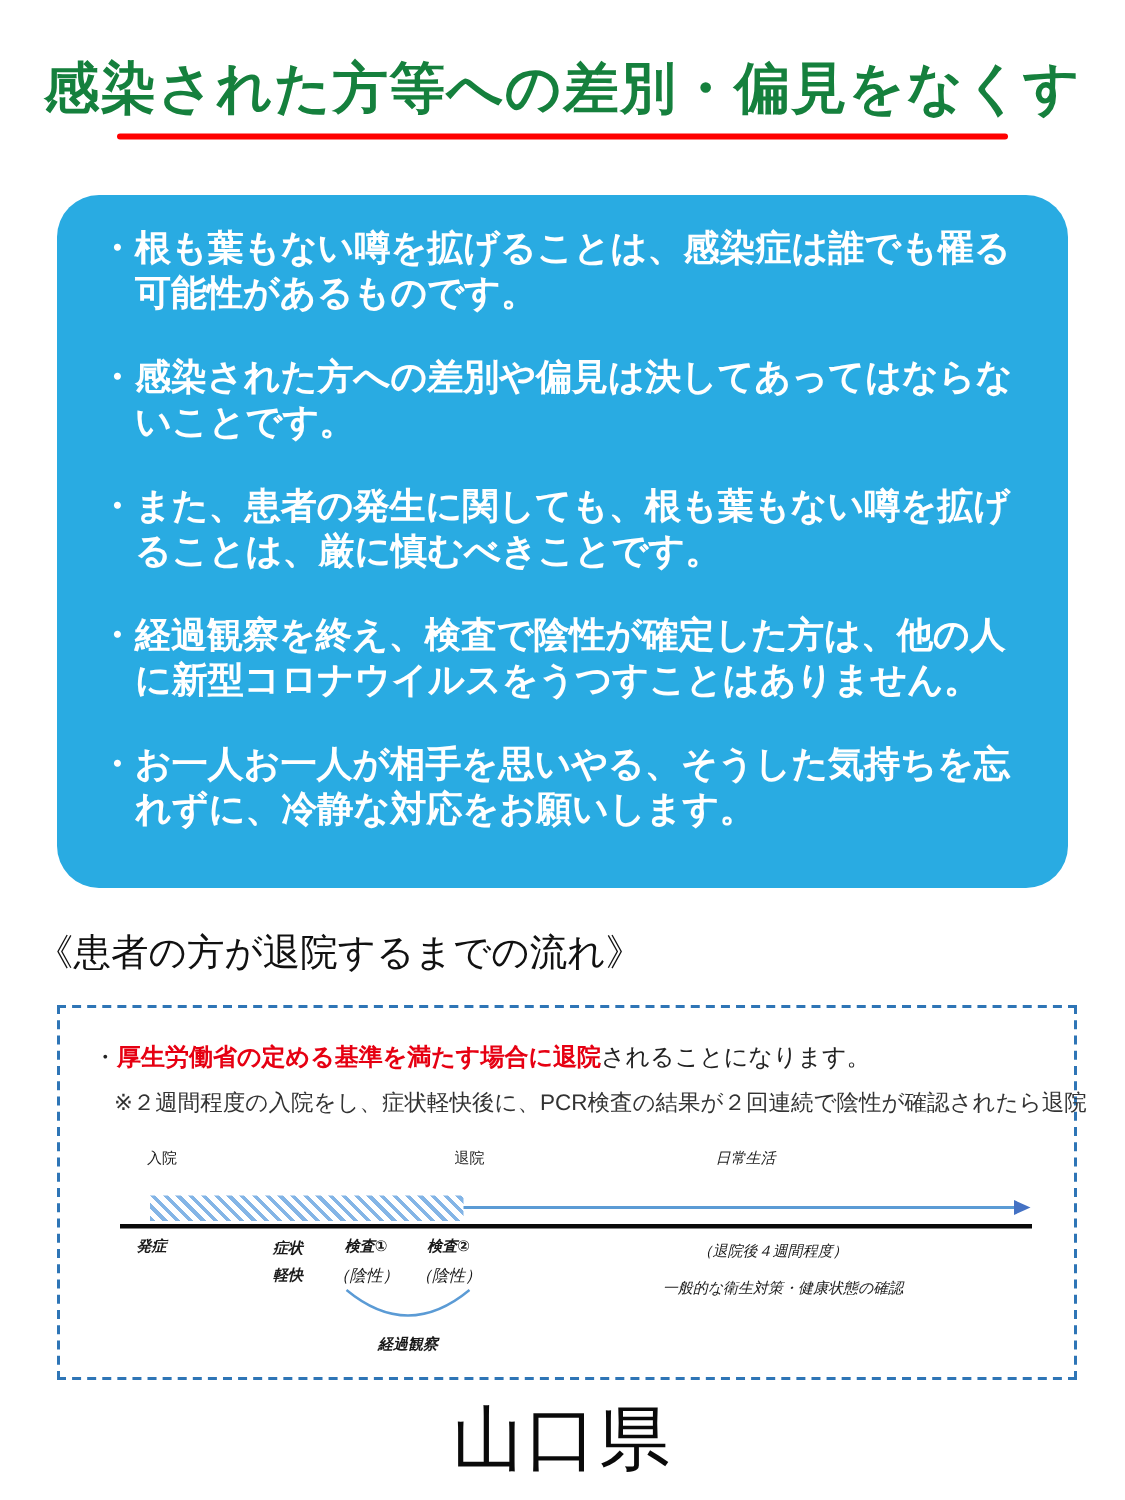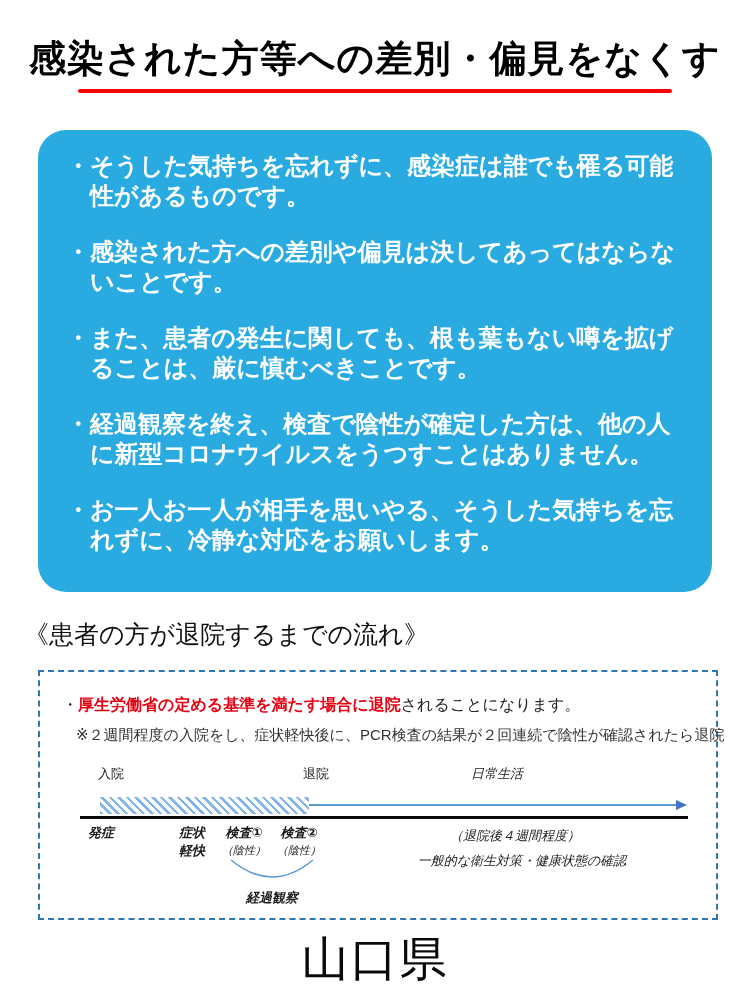--- a/index.html
+++ b/index.html
@@ -3,21 +3,21 @@
 <meta charset="utf-8">
 <style>
   html,body{margin:0;padding:0;background:#fff;}
   #poster{
     position:relative;width:750px;height:1000px;background:#ffffff;overflow:hidden;
     font-family:"Liberation Sans","DejaVu Sans",sans-serif;
   }
   
   .page-title{
     position:absolute;top:34px;left:0;width:750px;text-align:center;
-    font-size:37px;font-weight:bold;color:#000000;letter-spacing:1px;white-space:nowrap;
+    font-size:37px;font-weight:bold;color:#15803d;letter-spacing:1px;white-space:nowrap;
   }
   .title-underline{
     position:absolute;top:89px;left:78px;width:594px;height:4px;
     background:#ff0000;border-radius:2px;
   }
   
   .notice-box{
     position:absolute;top:130px;left:38px;width:674px;height:462px;
     background:#29abe2;border-radius:28px;box-sizing:border-box;
     padding:21px 18px 0 28px;
@@ -39,21 +39,21 @@
     box-sizing:border-box;border:2px dashed #2e75b6;background:#ffffff;
   }
   .lead-line{
     position:absolute;top:23px;left:22px;font-size:16px;color:#222222;white-space:nowrap;
   }
   .lead-red{color:#e60012;font-weight:bold;}
   .note-line{
     position:absolute;top:54px;left:36px;font-size:15px;color:#333333;white-space:nowrap;
   }
   
-  .tl-label{position:absolute;font-size:13px;color:#1a1a1a;white-space:nowrap;}
+  .tl-label{position:absolute;font-size:10px;color:#1a1a1a;white-space:nowrap;}
   .tl-center{transform:translateX(-50%);text-align:center;font-style:italic;}
   .tl-bold{font-weight:bold;}
   .phase-in{top:93px;left:58px;}
   .phase-out{top:93px;left:263px;}
   .phase-daily{top:93px;left:457px;}
   .hatch-band{
     position:absolute;top:125px;left:60px;width:209px;height:17px;
     background:repeating-linear-gradient(45deg,#84b5e6 0,#84b5e6 2.5px,#ffffff 2.5px,#ffffff 6px);
   }
   .arrow-line{
@@ -89,21 +89,21 @@
 <body>
 
 <div id="poster">
 
   <div class="page-title">感染された方等への差別・偏見をなくす</div>
   <div class="title-underline"></div>
 
   <div class="notice-box">
     <div class="bullet-item">
       <span class="bullet-marker">・</span>
-      <span class="bullet-text">そうした気持ちを忘れずに、感染症は誰でも罹る可能性があるものです。</span>
+      <span class="bullet-text">根も葉もない噂を拡げることは、感染症は誰でも罹る可能性があるものです。</span>
     </div>
     <div class="bullet-item">
       <span class="bullet-marker">・</span>
       <span class="bullet-text">感染された方への差別や偏見は決してあってはならないことです。</span>
     </div>
     <div class="bullet-item">
       <span class="bullet-marker">・</span>
       <span class="bullet-text">また、患者の発生に関しても、根も葉もない噂を拡げることは、厳に慎むべきことです。</span>
     </div>
     <div class="bullet-item">

